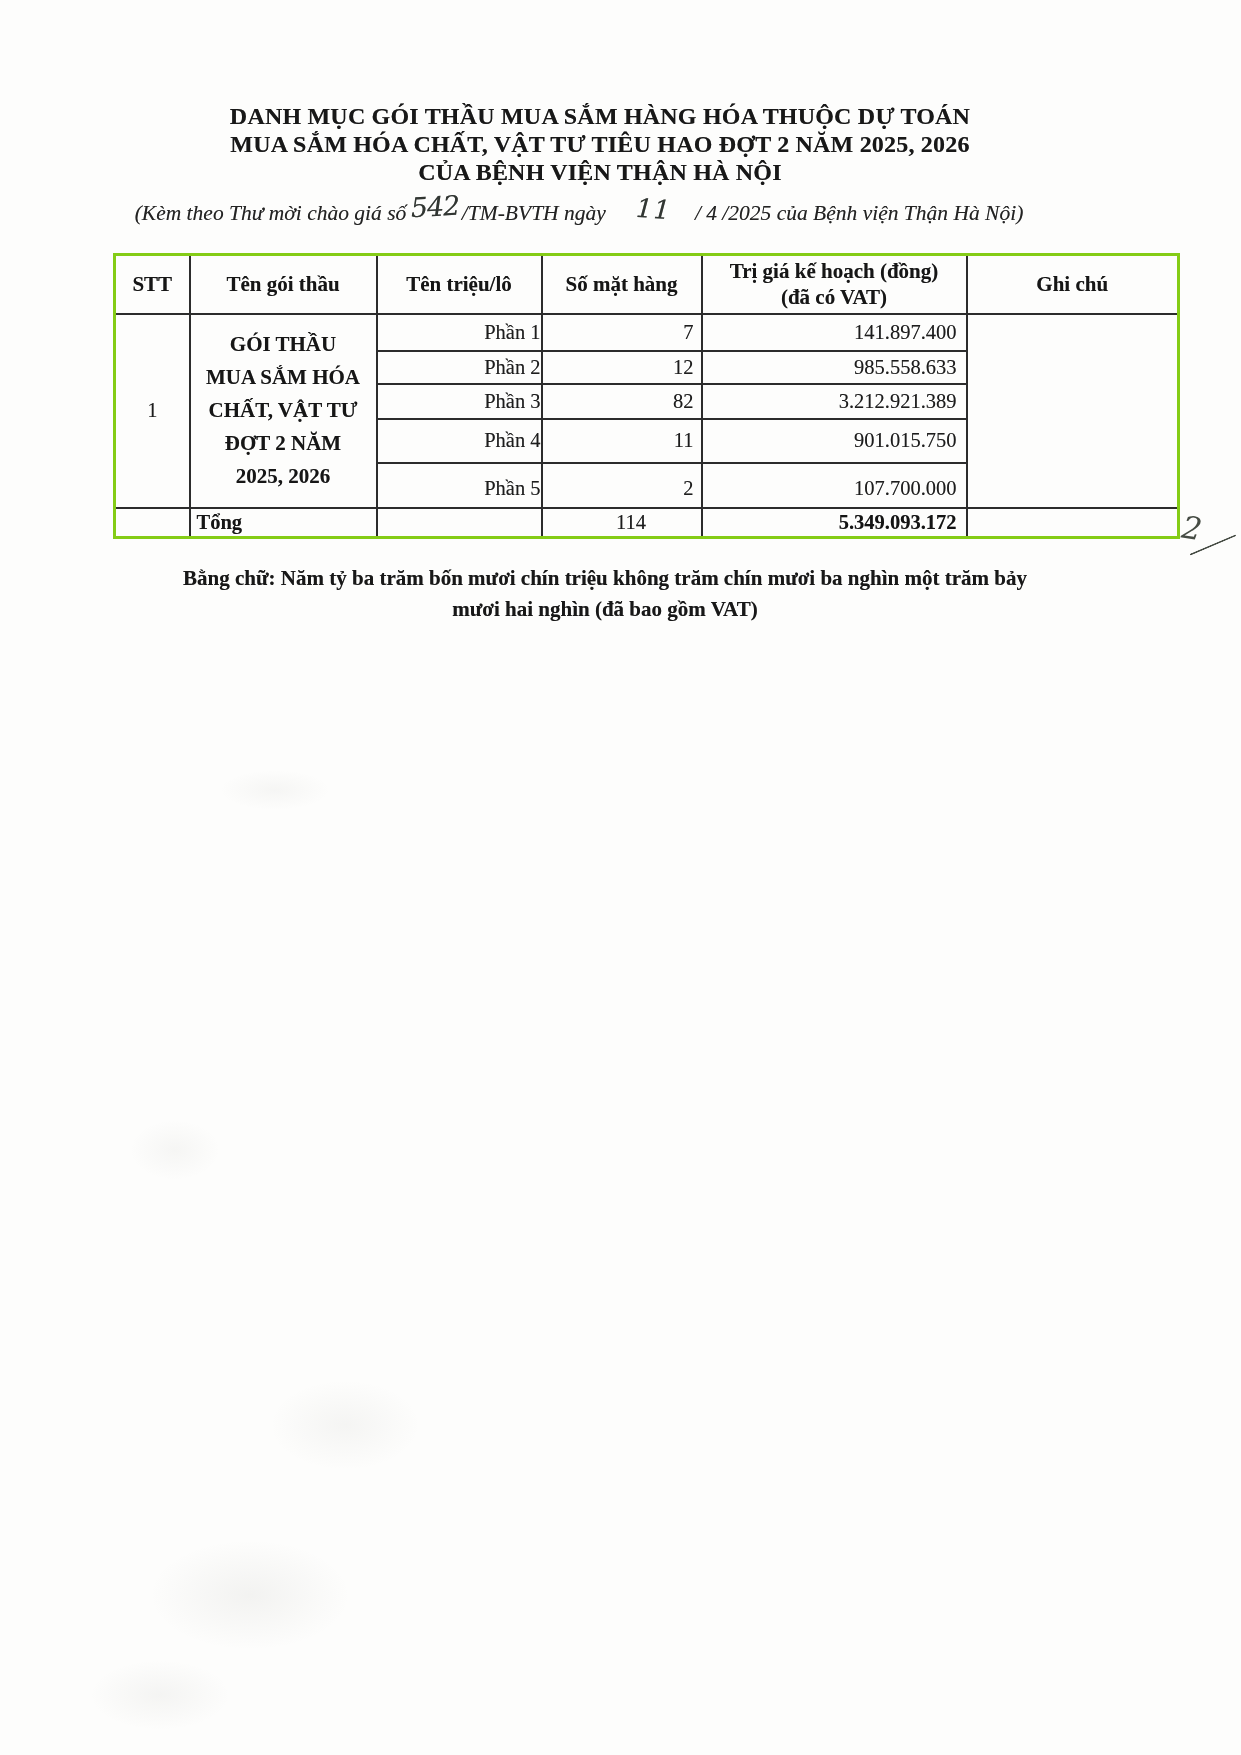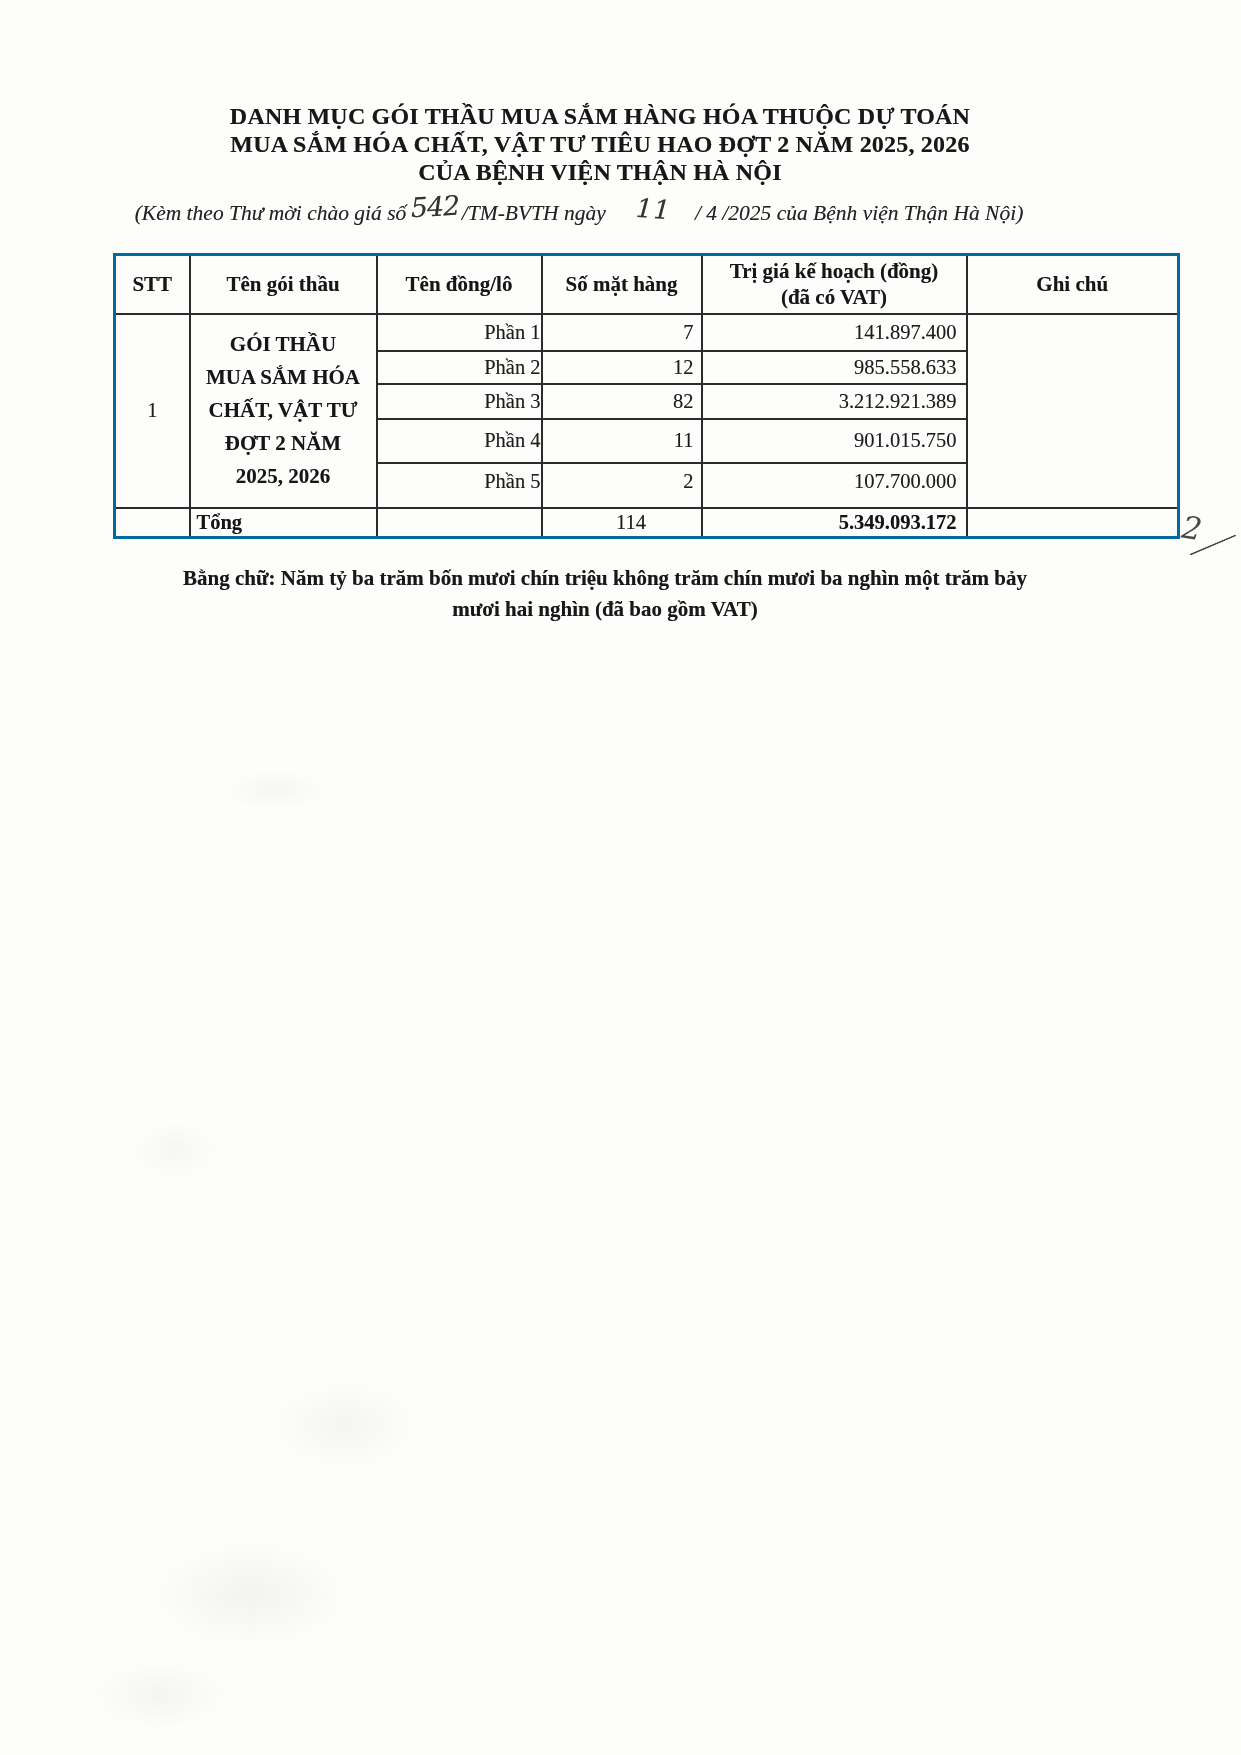--- a/index.html
+++ b/index.html
@@ -51,34 +51,34 @@
     border-collapse:collapse; table-layout:fixed;
     width:1064px;
     font-size:20.5px; color:#1d1d1d;
   }
   .doc-table td{
     border:2px solid #2c2c2c;
     vertical-align:middle;
     text-shadow:0 0 .4px rgba(20,20,20,.4);
     overflow:hidden;
   }
-  .doc-table{ border:3px solid #0369a1; }
+  .doc-table{ border:3px solid #84cc16; }
   .doc-table td.th{
     font-weight:bold; text-align:center; font-size:21px;
     line-height:26px; color:#161616;
   }
   .cell-stt{ text-align:center; }
   .cell-package{
     font-weight:bold; text-align:center; font-size:21px;
     line-height:33px; color:#161616;
   }
   .cell-lot{ text-align:right; padding-left:5px; }
   .cell-items{ text-align:right; padding-right:7px; }
   .cell-value{ text-align:right; padding-right:9px; }
-  tr.row-bottom td{ vertical-align:bottom; padding-bottom:14px;margin-top:38px; }
+  tr.row-bottom td{ vertical-align:bottom; padding-bottom:7px;margin-top:38px; }
   .cell-total-label{ text-align:left; padding-left:6px; font-weight:bold; color:#161616; }
   .cell-total-items{ text-align:center; padding-left:19px;margin-left:46px; }
   .cell-total-value{ text-align:right; padding-right:9px; font-weight:bold; color:#141414;margin-top:48px; }
   
   .amount-words{
     position:absolute; top:563px; left:0; width:1210px;
     text-align:center;
     font-weight:bold; font-size:21px; line-height:31px;
     color:#181818;
     text-shadow:0 0 .5px rgba(20,20,20,.5);
@@ -130,21 +130,21 @@
         <col style="width:187px">
         <col style="width:165px">
       <col style="width:160px">
         <col style="width:265px">
         <col style="width:212px">
     </colgroup>
     <tbody>
         <tr style="height:59px">
       <td class="th">STT</td>
       <td class="th">Tên  gói thầu</td>
-      <td class="th">Tên đồng/lô</td>
+      <td class="th">Tên triệu/lô</td>
       <td class="th">Số mặt hàng</td>
       <td class="th">
         <div>Trị giá kế hoạch (đồng)</div>
         <div>(đã có VAT)</div>
       </td>
       <td class="th">Ghi chú</td>
     </tr>
     <tr style="height:37px">
       <td class="cell-stt" rowspan="5">1</td>
       <td class="cell-package" rowspan="5">

